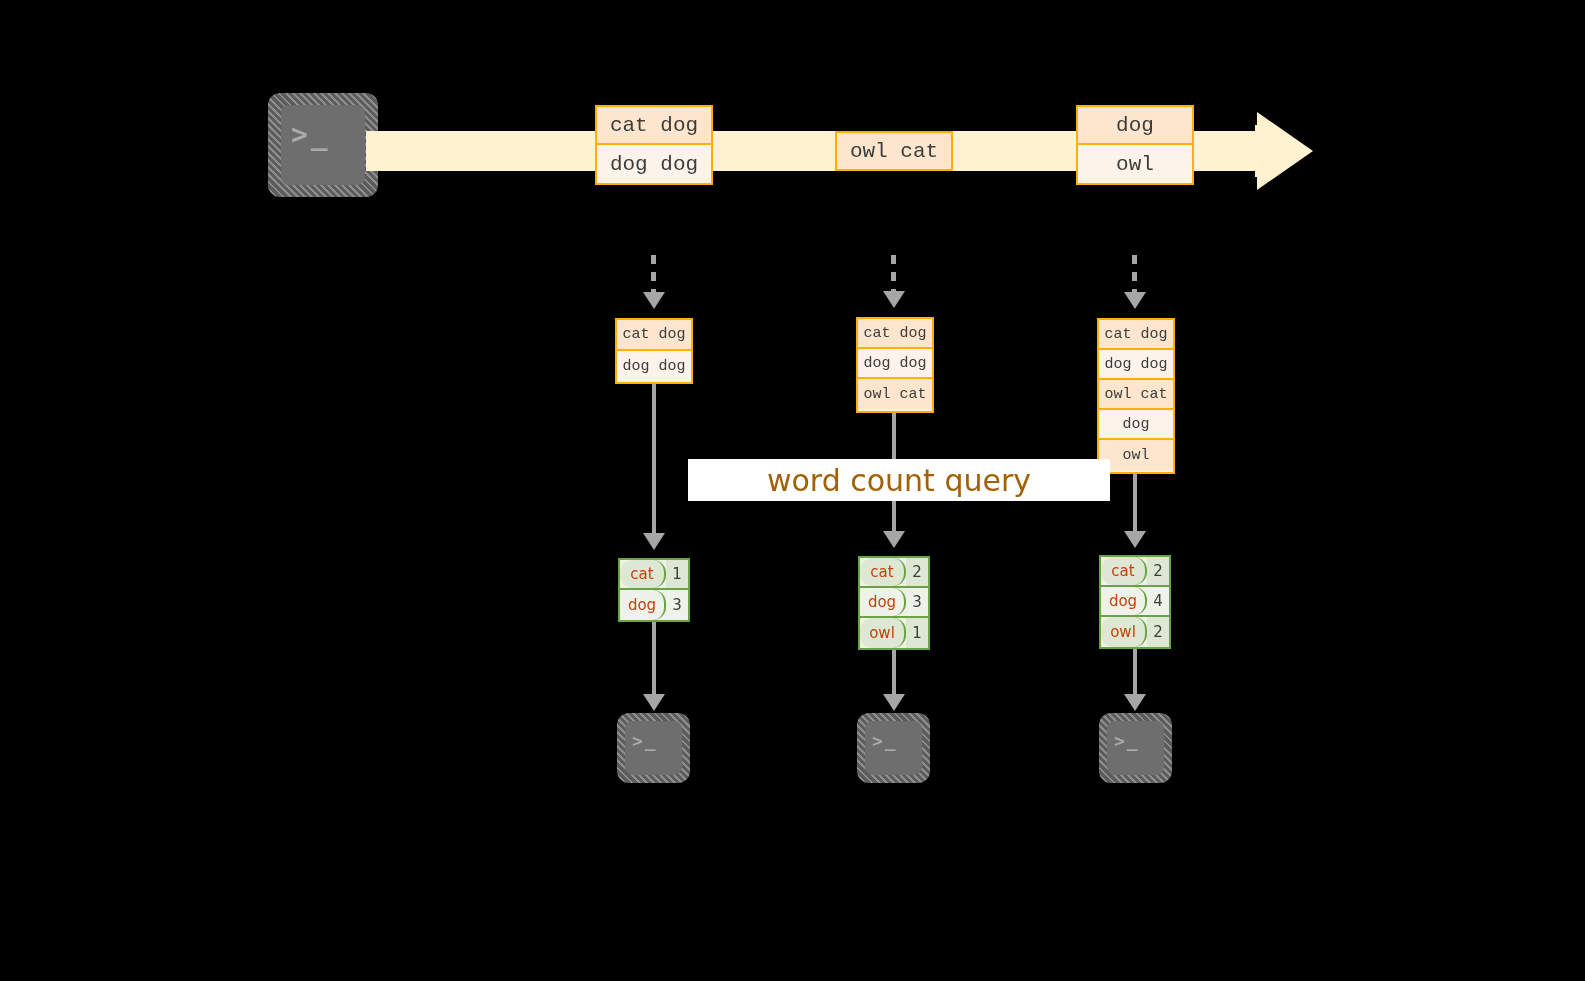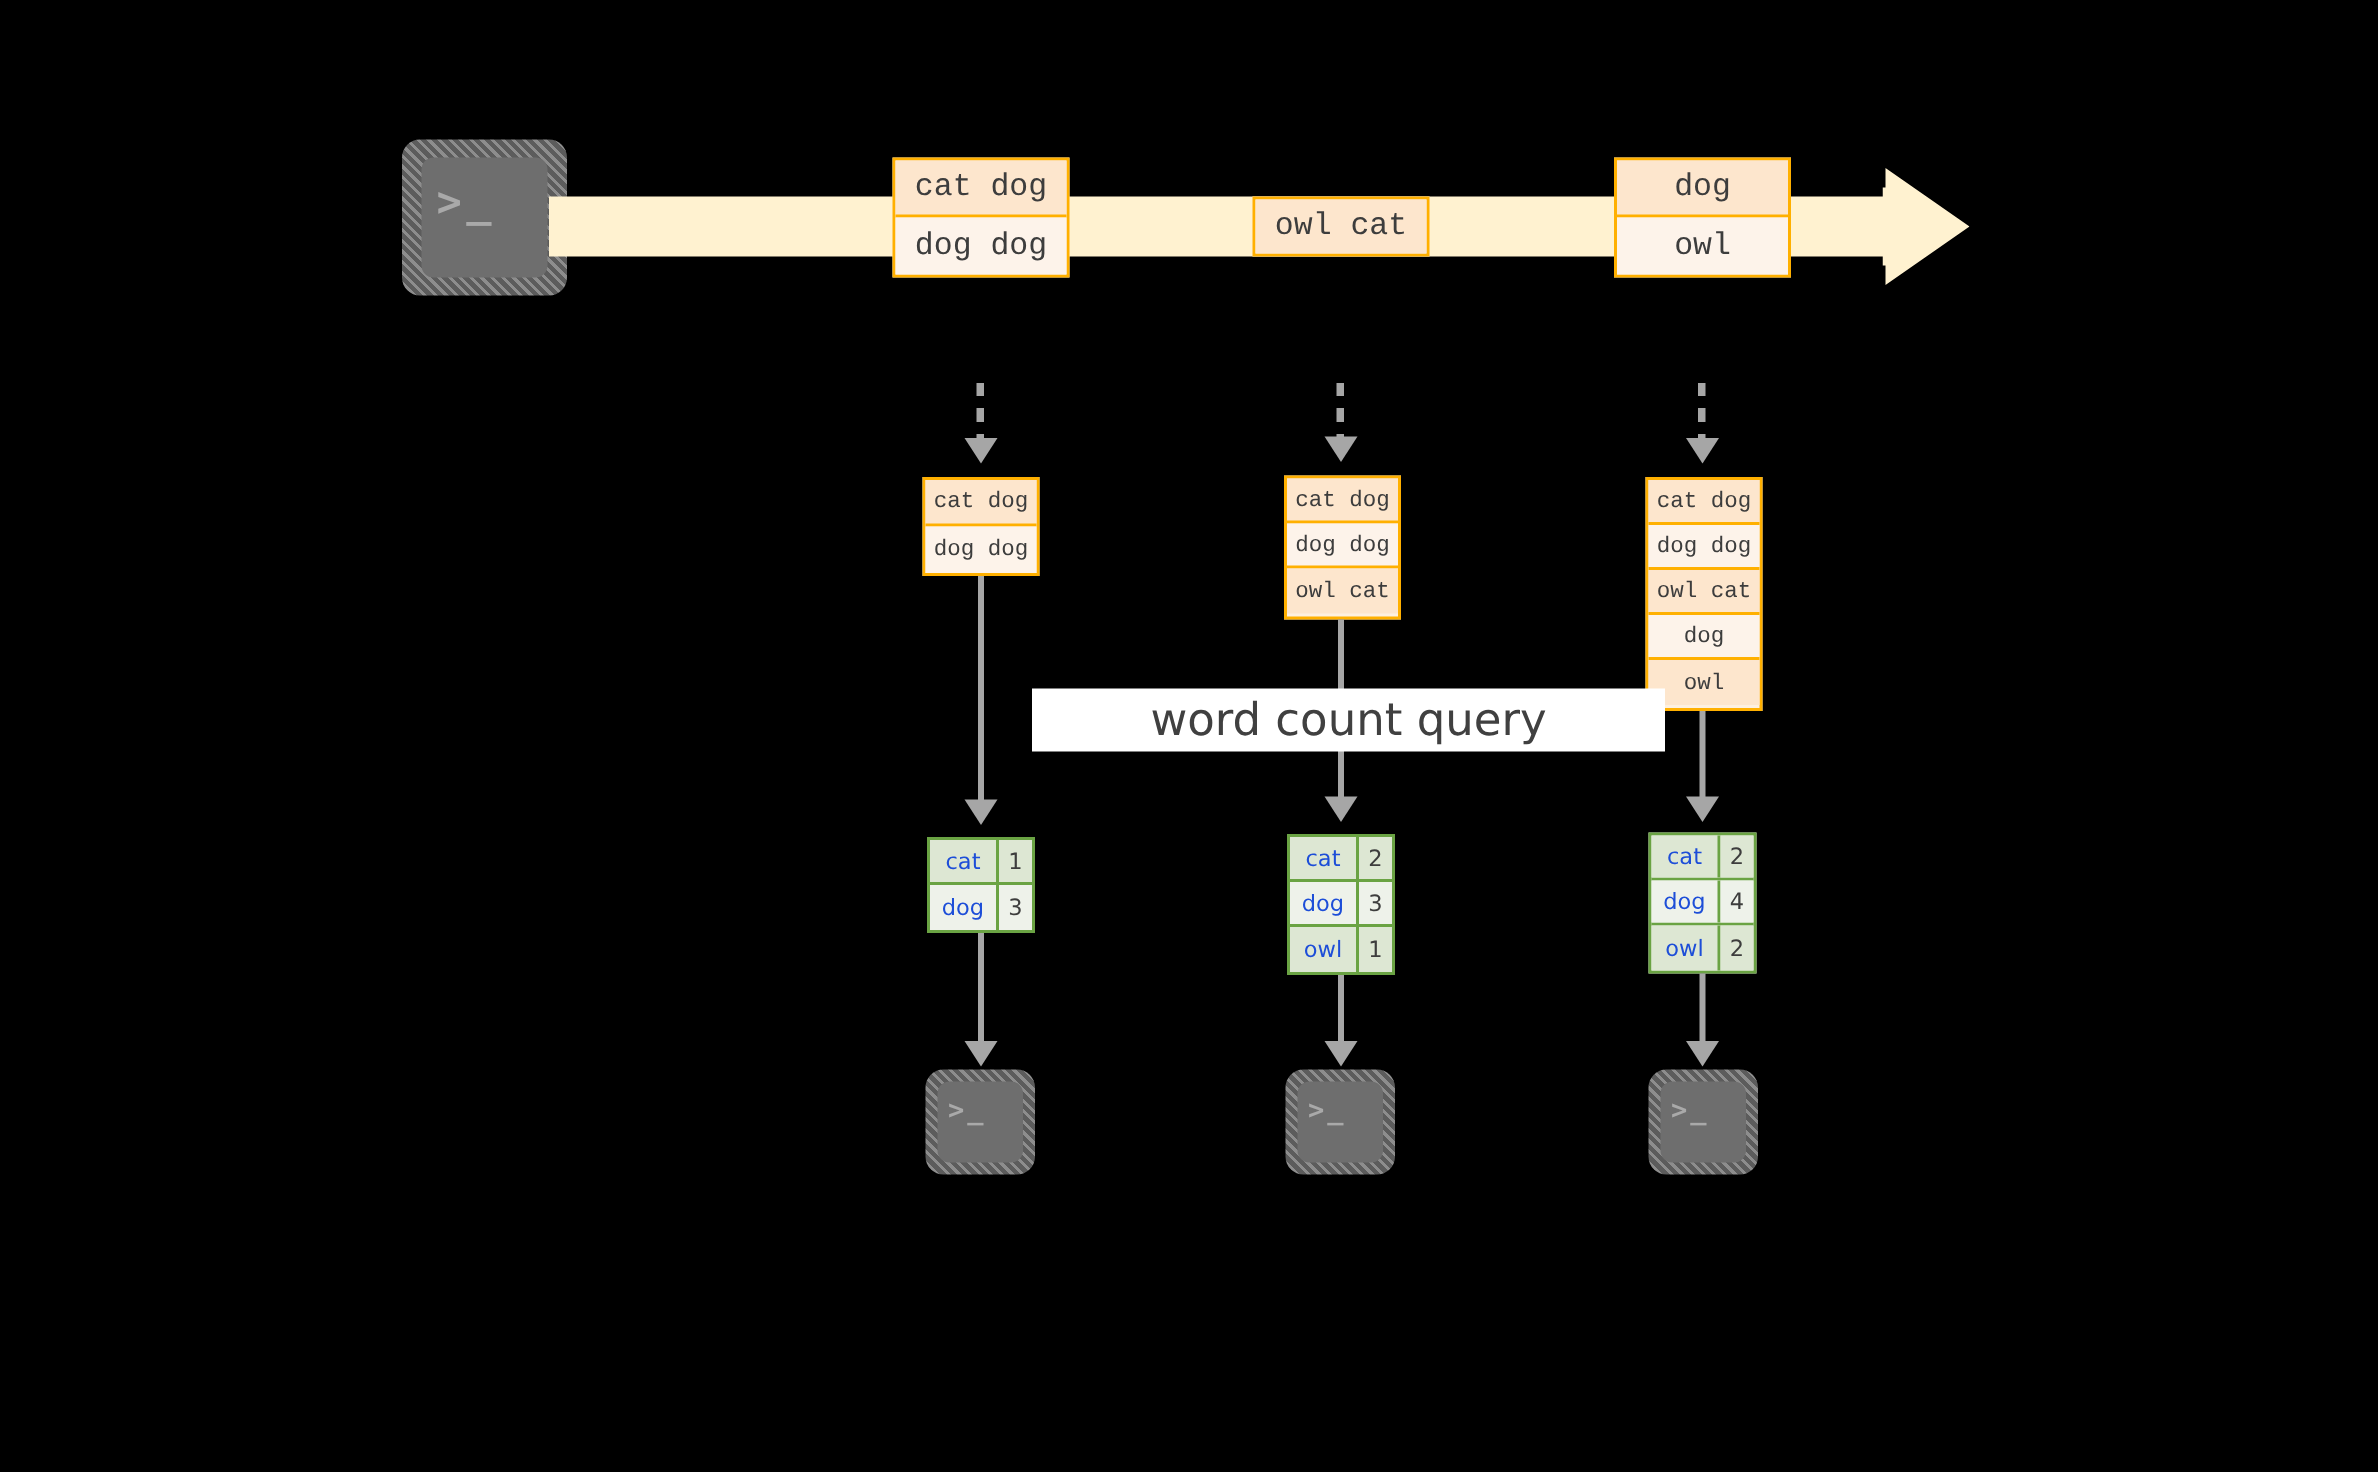--- a/index.html
+++ b/index.html
@@ -82,22 +82,23 @@
     display: flex;
     align-items: stretch;
   }
   .rrow:last-child { border-bottom: none; }
   .rcell-key {
     box-sizing: border-box;
     border-right: 2px solid #6aa343;
     display: flex;
     align-items: center;
     justify-content: center;
-    color: #1d4ed8;
-    white-space: nowrap;
+    color: #c2410c;
+    white-space: nowrap;
+    border-radius: 13px;
   }
   .rcell-val {
     box-sizing: border-box;
     display: flex;
     align-items: center;
     justify-content: center;
     color: #3d3d3d;
     white-space: nowrap;
   }
   .rrow.dark  .rcell-key, .rrow.dark  .rcell-val { background: #dde7d3; }
@@ -122,21 +123,21 @@
     height: 0;
     border-left: 11px solid transparent;
     border-right: 11px solid transparent;
     border-top: 17px solid #a6a6a6;
   }
 
   
   .query-label {
     position: absolute;
     background: #ffffff;
-    color: #404040;
+    color: #a16207;
     display: flex;
     align-items: center;
     justify-content: center;
     white-space: nowrap;
   }
 </style>
 </head>
 <body>
 
 <div id="canvas">

